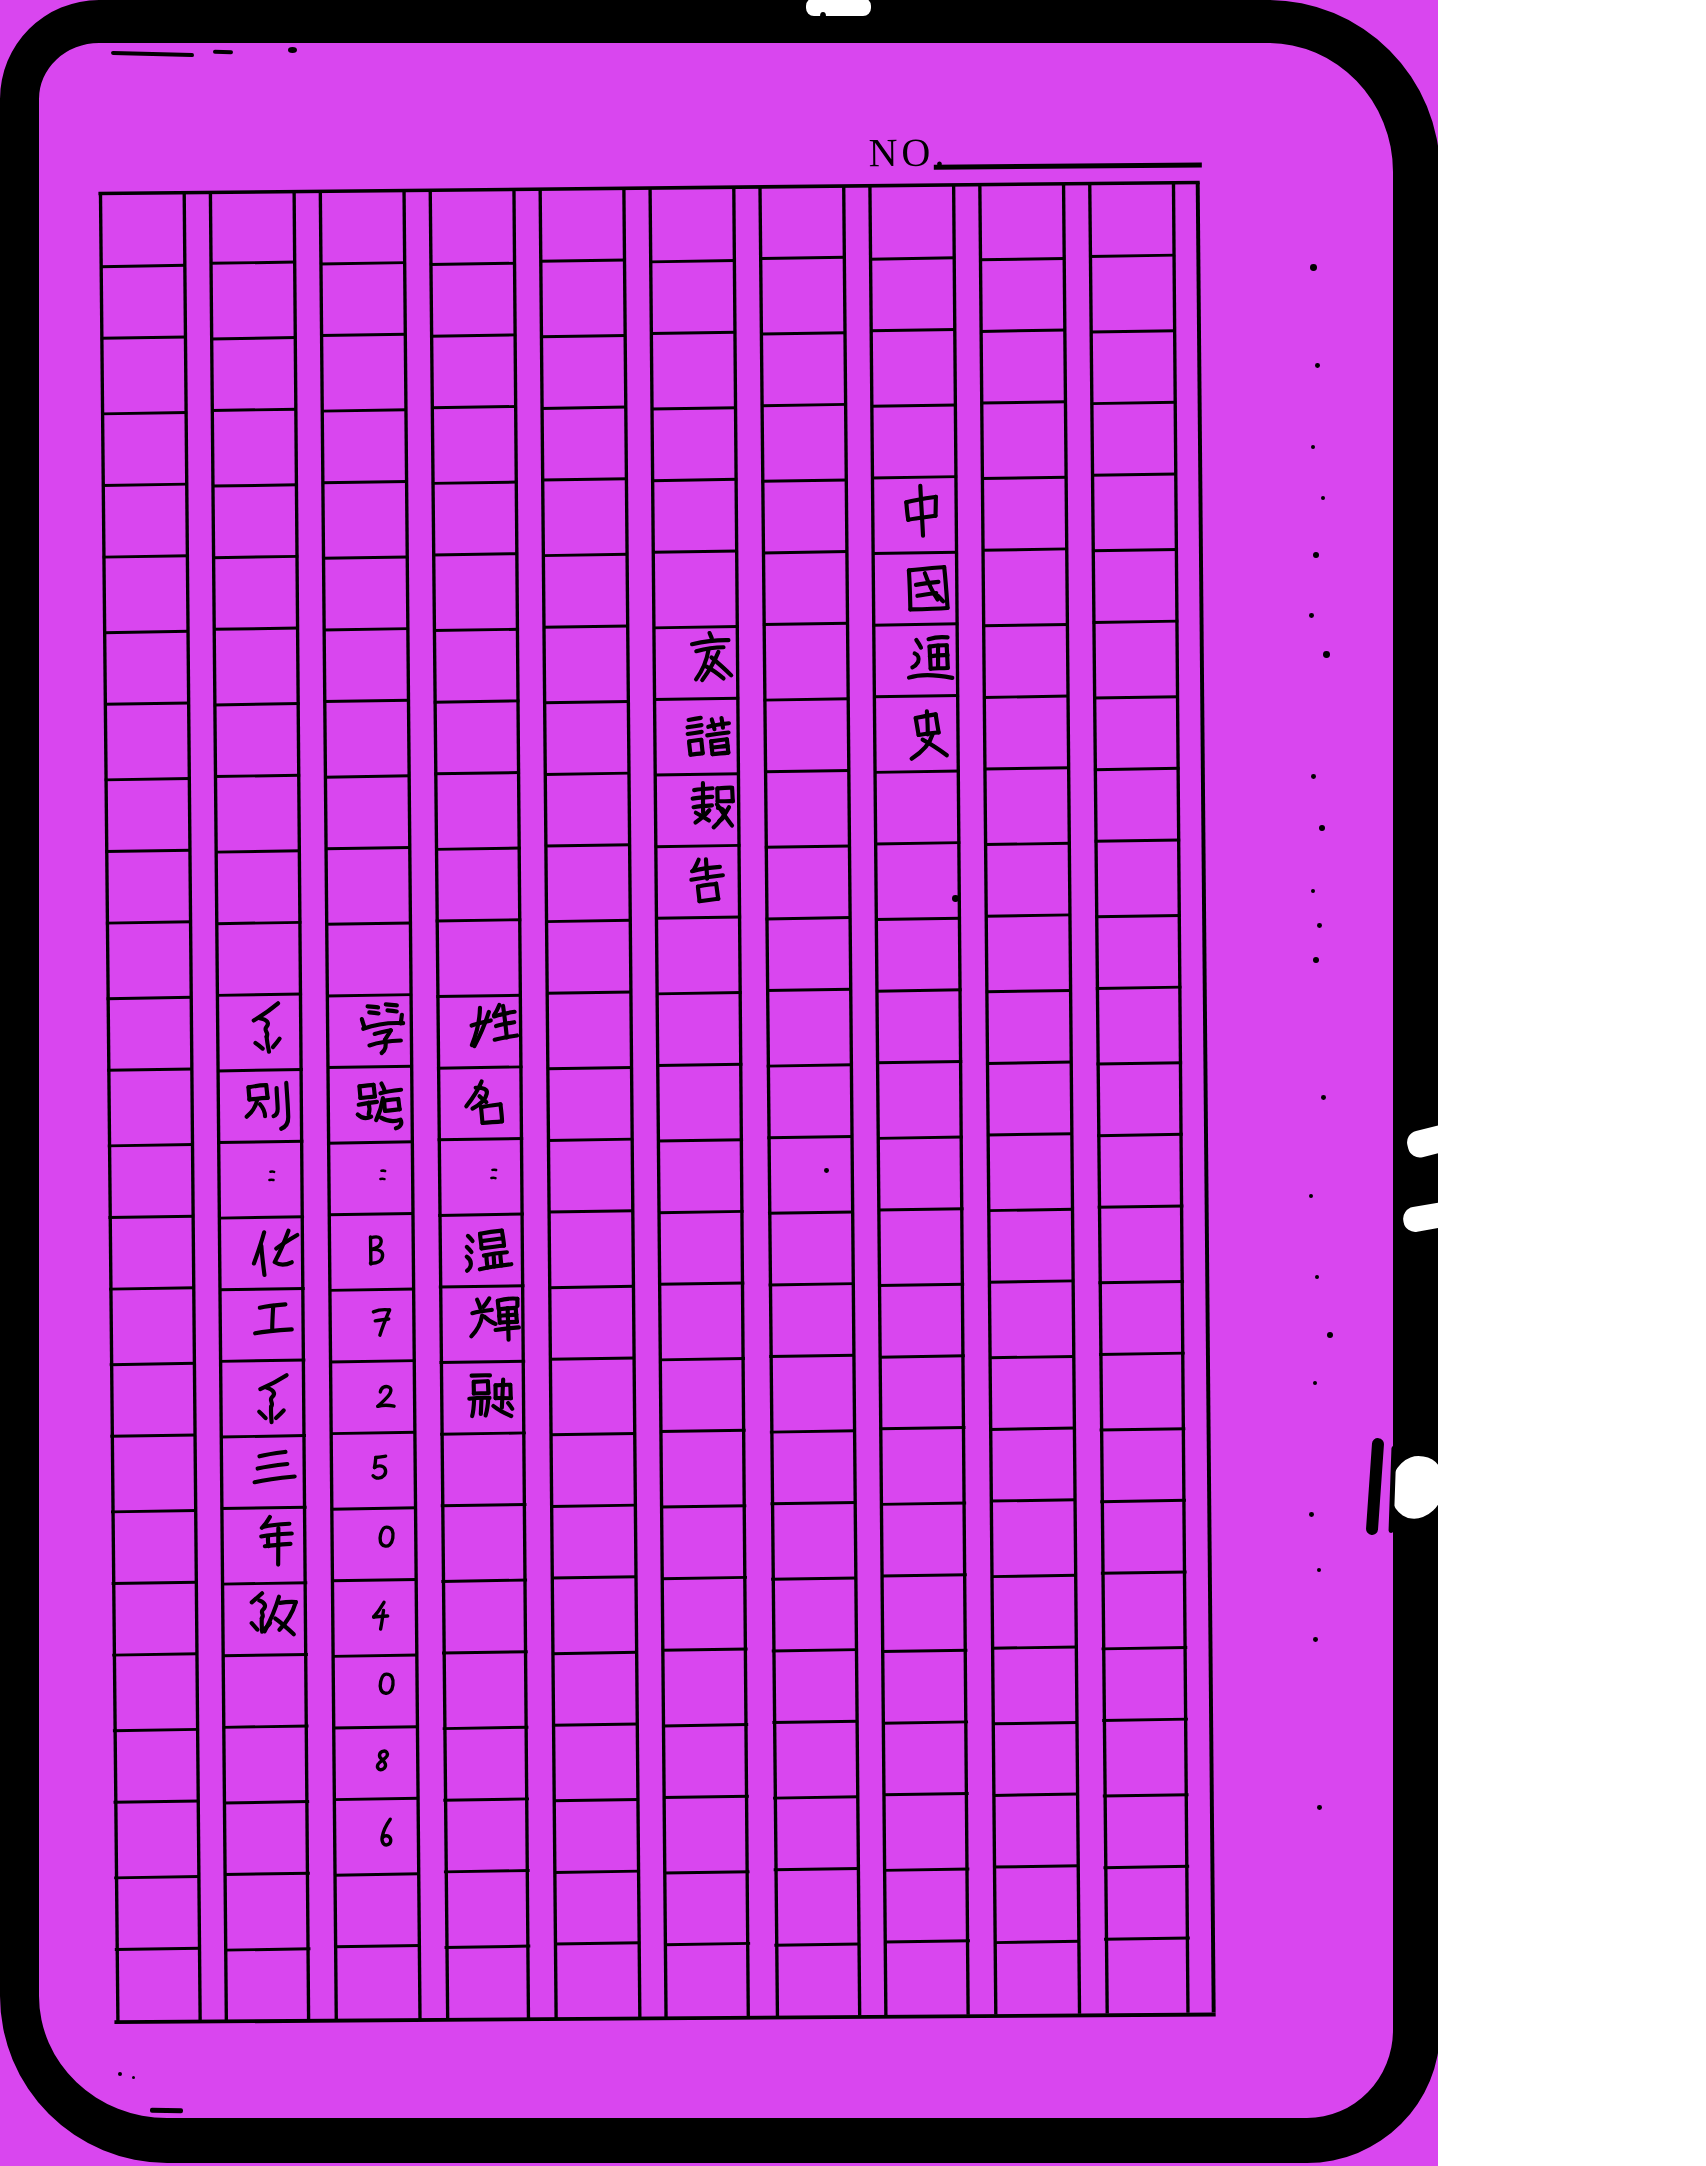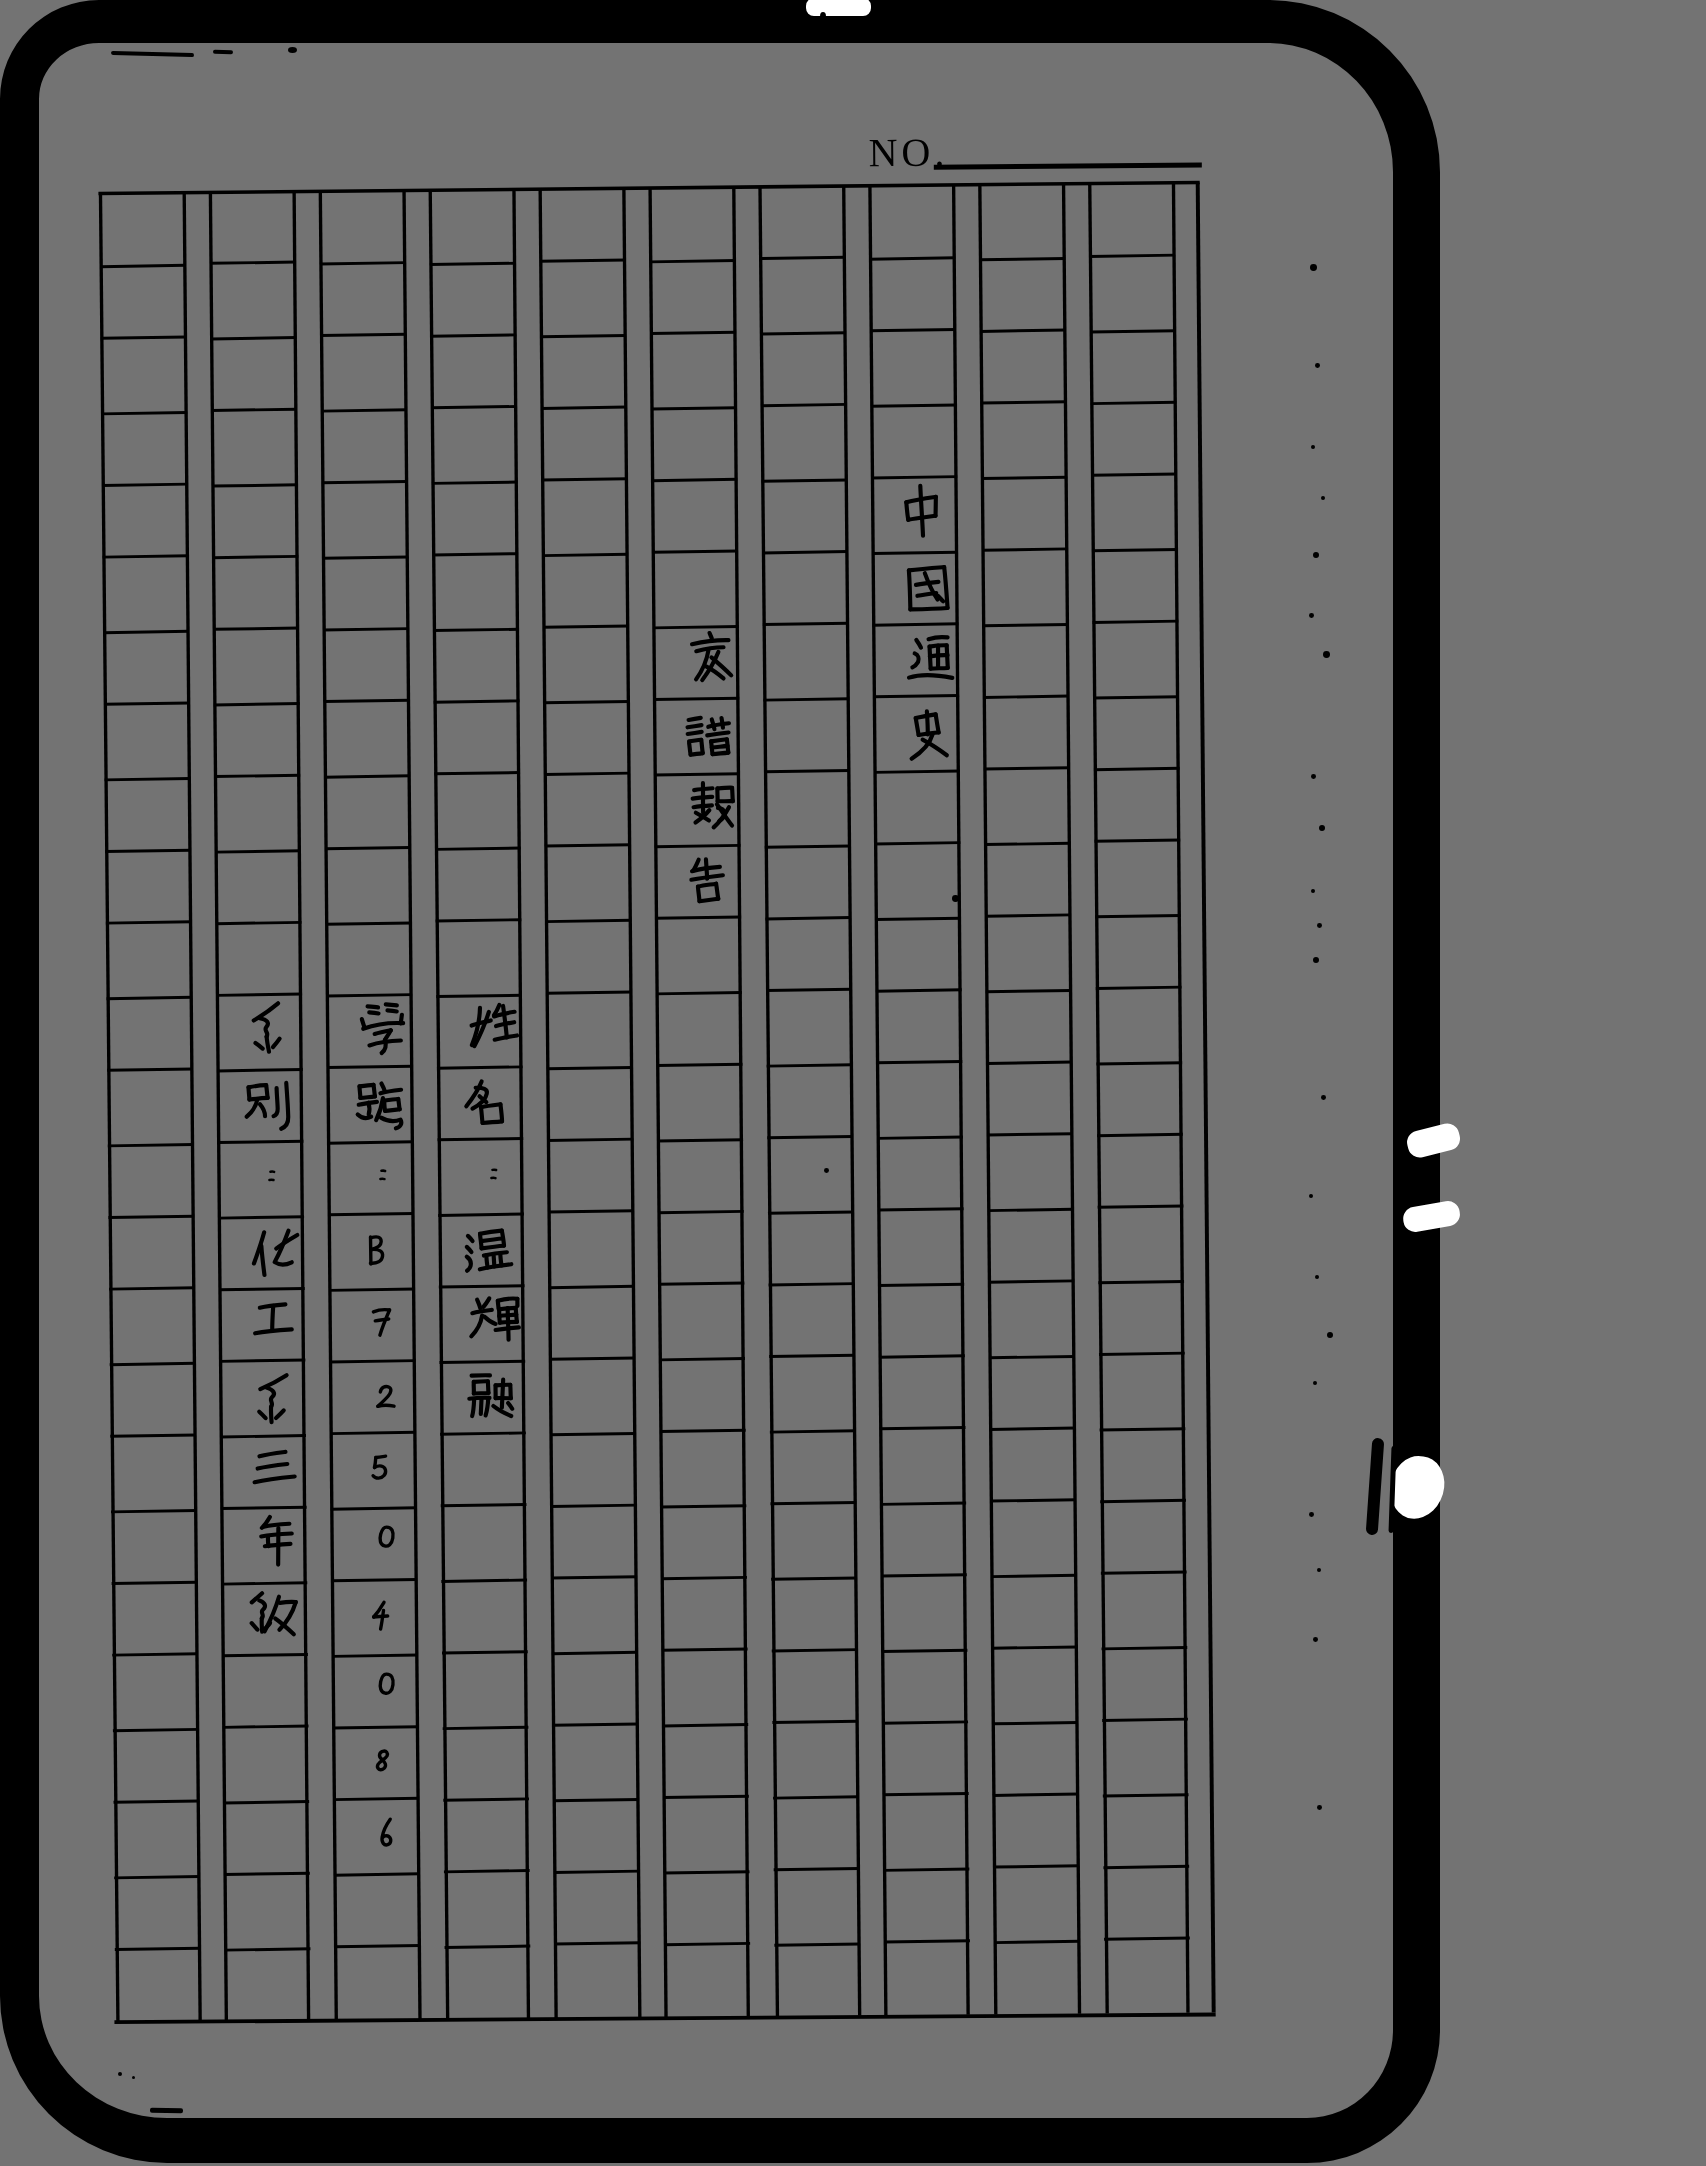--- a/index.html
+++ b/index.html
@@ -1,16 +1,16 @@
 <!DOCTYPE html>
 <html><head>
 <meta charset="utf-8">
 <style>
   html,body{margin:0;padding:0;background:#fff;}
-  #scan{position:relative;width:1706px;height:2166px;background:#737373;overflow:hidden;
+  #scan{position:relative;width:1438px;height:2166px;background:#d946ef;overflow:hidden;
         font-family:"Liberation Serif",serif;}
   #paper{position:absolute;left:0;top:0;width:1706px;height:2166px;z-index:1;
          transform:rotate(-0.5deg);transform-origin:100px 192px;}
   #no-field{position:absolute;left:869px;top:136px;height:43px;white-space:nowrap;}
   #no-label{font-family:"Liberation Serif",serif;font-size:40px;letter-spacing:3.9px;color:#000;}
   #no-line{position:absolute;left:65px;top:36px;width:268px;height:4.9px;background:#000;}
   #grid{position:absolute;left:0;top:0;}
   #handwriting{position:absolute;left:0;top:0;width:100%;height:100%;}
   .hw{position:absolute;}
   .hw svg{display:block;overflow:visible;}

